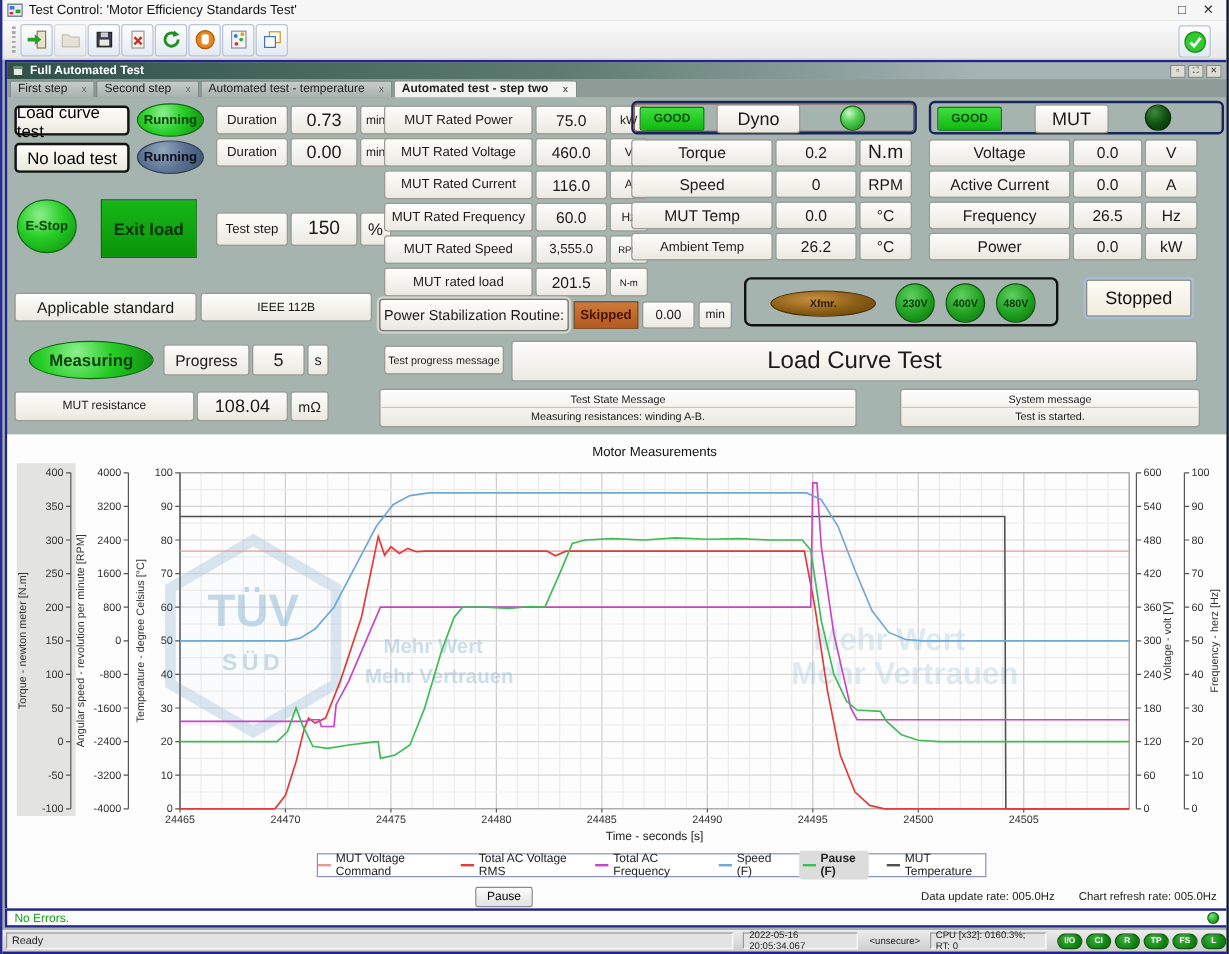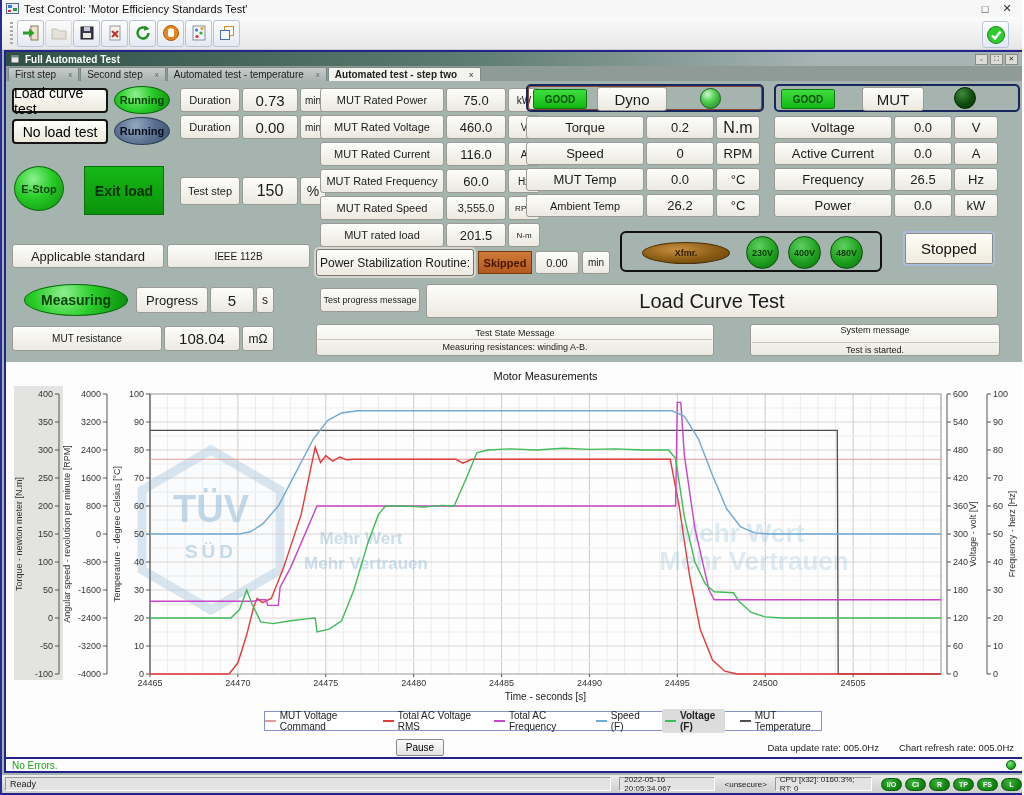--- a/index.html
+++ b/index.html
@@ -1,19 +1,19 @@
 <!DOCTYPE html>
 <html><head>
 <meta charset="utf-8">
 <style>
   * { margin:0; padding:0; box-sizing:border-box; }
   html,body { background:#666; }
   body { font-family:"Liberation Sans", sans-serif; }
   #app { position:relative; width:1024px; height:795px; background:#a6b4b0; overflow:hidden;
-         border-left:2px solid #2a2a96; border-right:2px solid #ffffff; }
+         border-left:2px solid #2a2a96; border-right:2px solid #0f172a; }
 
   
   .titlebar { position:absolute; left:0; top:0; width:100%; height:17px; background:#f7f7f7;
               display:flex; align-items:center; padding:0 4px; }
   .titlebar .ttext { font-size:11px; color:#111; margin-left:5px; flex:1; }
   .winbtn { width:22px; height:14px; display:flex; align-items:center; justify-content:center;
             font-size:11px; color:#333; cursor:default; }
 
   
   .toolbar { position:absolute; left:0; top:17px; width:100%; height:33px;
@@ -347,21 +347,21 @@
       <div class="box" style="width: 150px; height: 25px; font-size: 10px;">MUT resistance</div>
       <div class="box" style="width: 76px; height: 25px; font-size: 15px;">108.04</div>
       <div class="box" style="width: 32px; height: 25px; font-size: 12px;">mΩ</div>
     </div>
 
   <div class="abs box" style="left:314px;top:324px;width:398px;height:32px;flex-direction:column;padding:1px;">
     <div style="font-size:9px;width:100%;text-align:center;border-bottom:1px solid #c8c6ba;padding-bottom:1px;">Test State Message</div>
     <div style="font-size:9px;width:100%;text-align:center;padding-top:2px;">Measuring resistances: winding A-B.</div>
   </div>
   <div class="abs box" style="left:748px;top:324px;width:250px;height:32px;flex-direction:column;padding:1px;">
-    <div style="font-size:9px;width:100%;text-align:center;border-bottom:1px solid #c8c6ba;padding-bottom:7px;">System message</div>
+    <div style="font-size:9px;width:100%;text-align:center;border-bottom:1px solid #c8c6ba;padding-bottom:1px;">System message</div>
     <div style="font-size:9px;width:100%;text-align:center;padding-top:2px;">Test is started.</div>
   </div>
 
   <div class="chart-zone">
     <svg id="chart-svg" width="1016" height="340">
         <rect x="8" y="24" width="49" height="294" fill="#e3e3e1"></rect>
         <text x="539.5" y="18" text-anchor="middle" font-size="11" fill="#111">Motor Measurements</text>
         <line x1="144" y1="32" x2="144" y2="312" stroke="#cfcccc" stroke-width="1"></line>
         <line x1="161.57777777777778" y1="32" x2="161.57777777777778" y2="312" stroke="#ececea" stroke-width="1"></line>
         <line x1="179.15555555555557" y1="32" x2="179.15555555555557" y2="312" stroke="#ececea" stroke-width="1"></line>
@@ -593,21 +593,21 @@
         <div class="leg-item">
           <span class="leg-dash" style="background: rgb(200, 69, 200);"></span>
           <span>Total AC Frequency</span>
         </div>
         <div class="leg-item">
           <span class="leg-dash" style="background: rgb(111, 169, 214);"></span>
           <span>Speed (F)</span>
         </div>
         <div class="leg-item hl">
           <span class="leg-dash" style="background: rgb(63, 187, 88);"></span>
-          <span>Voltage (F)</span>
+          <span>Pause (F)</span>
         </div>
         <div class="leg-item">
           <span class="leg-dash" style="background: rgb(79, 79, 79);"></span>
           <span>MUT Temperature</span>
         </div>
       </div>
     <div class="pause-btn">Pause</div>
     <div class="rates">
       <span>Data update rate: 005.0Hz</span>
       <span>Chart refresh rate: 005.0Hz</span>

